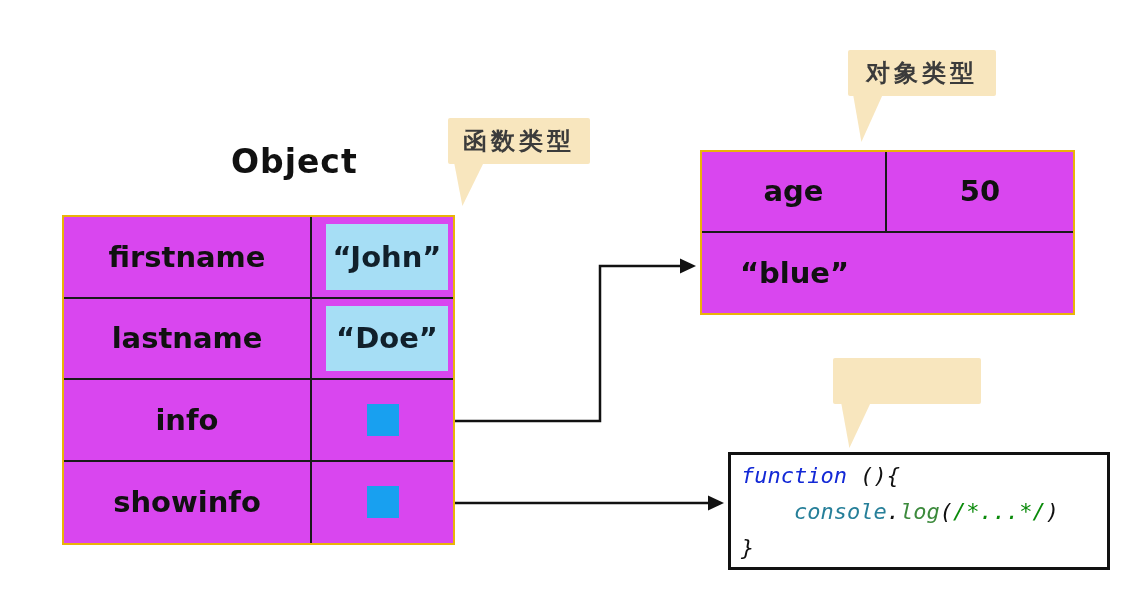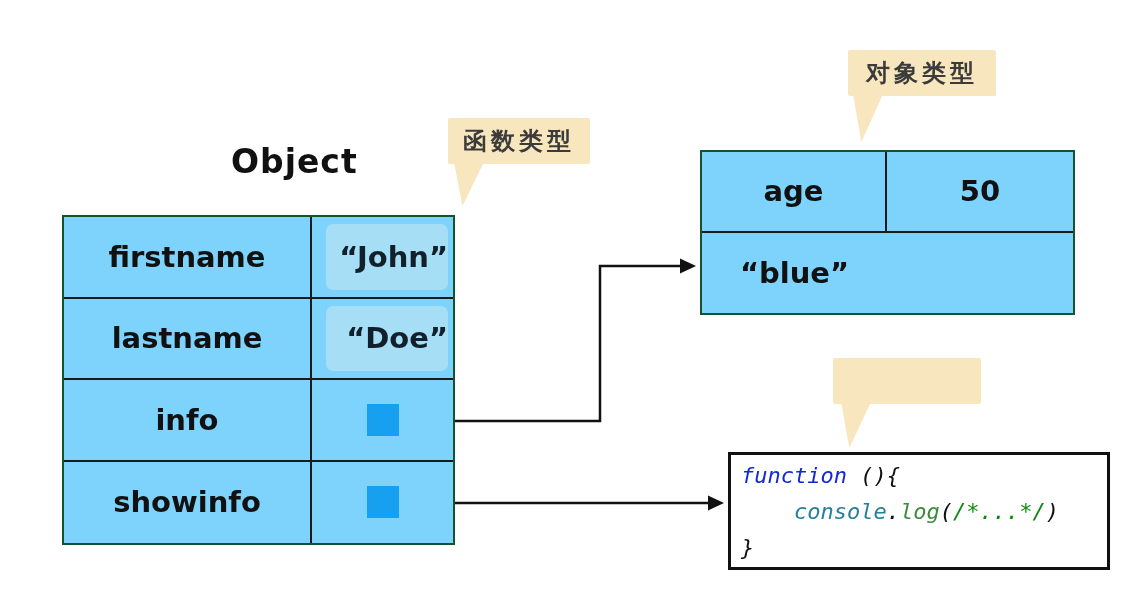--- a/index.html
+++ b/index.html
@@ -25,22 +25,22 @@
     font-size: 33px;
     font-weight: bold;
     letter-spacing: 1px;
     color: #111;
   }
 
   
   .tbl {
     position: absolute;
     display: grid;
-    background: #7dd3fc;
-    border: 2px solid #14532d;
+    background: #d946ef;
+    border: 2px solid #eab308;
     box-sizing: border-box;
   }
   .cell {
     position: relative;
     display: flex;
     align-items: center;
     justify-content: center;
     border-right: 2px solid #1a1a1a;
     border-bottom: 2px solid #1a1a1a;
     font-size: 29px;
@@ -72,25 +72,24 @@
   
   .hl {
     position: absolute;
     top: 7px;
     bottom: 7px;
     left: 14px;
     right: 5px;
     background: var(--highlight, #A6DEF5);
     display: flex;
     align-items: center;
-    justify-content: flex-end;
+    justify-content: center;
     font-size: 29px;
     font-weight: bold;
     color: #11202b;
-    border-radius: 7px;
   }
 
   
   .sq {
     width: 32px;
     height: 32px;
     background: var(--pointer, #18A0F0);
   }
 
   

